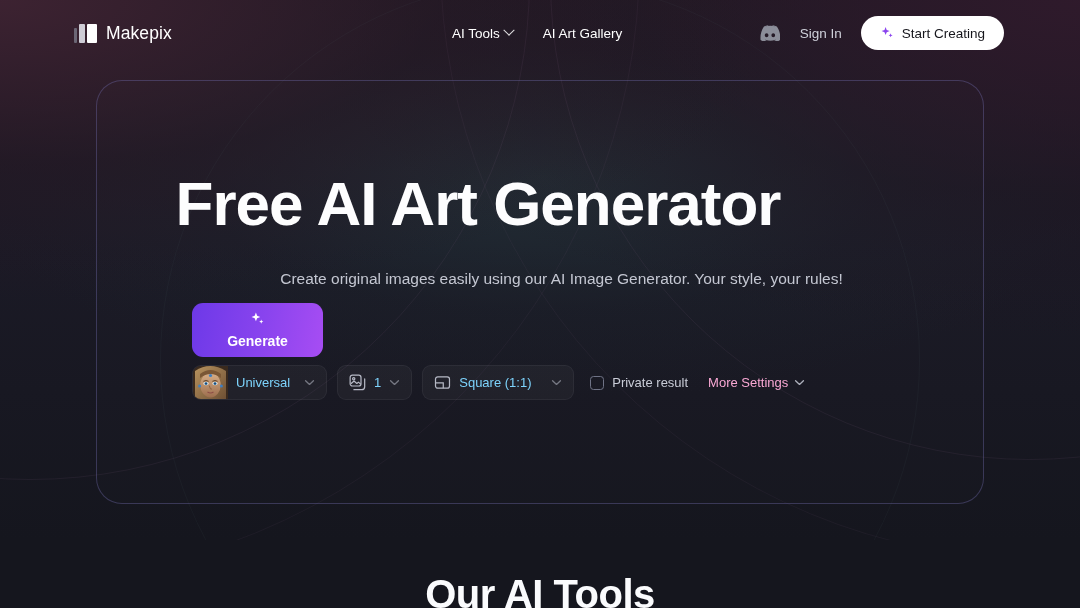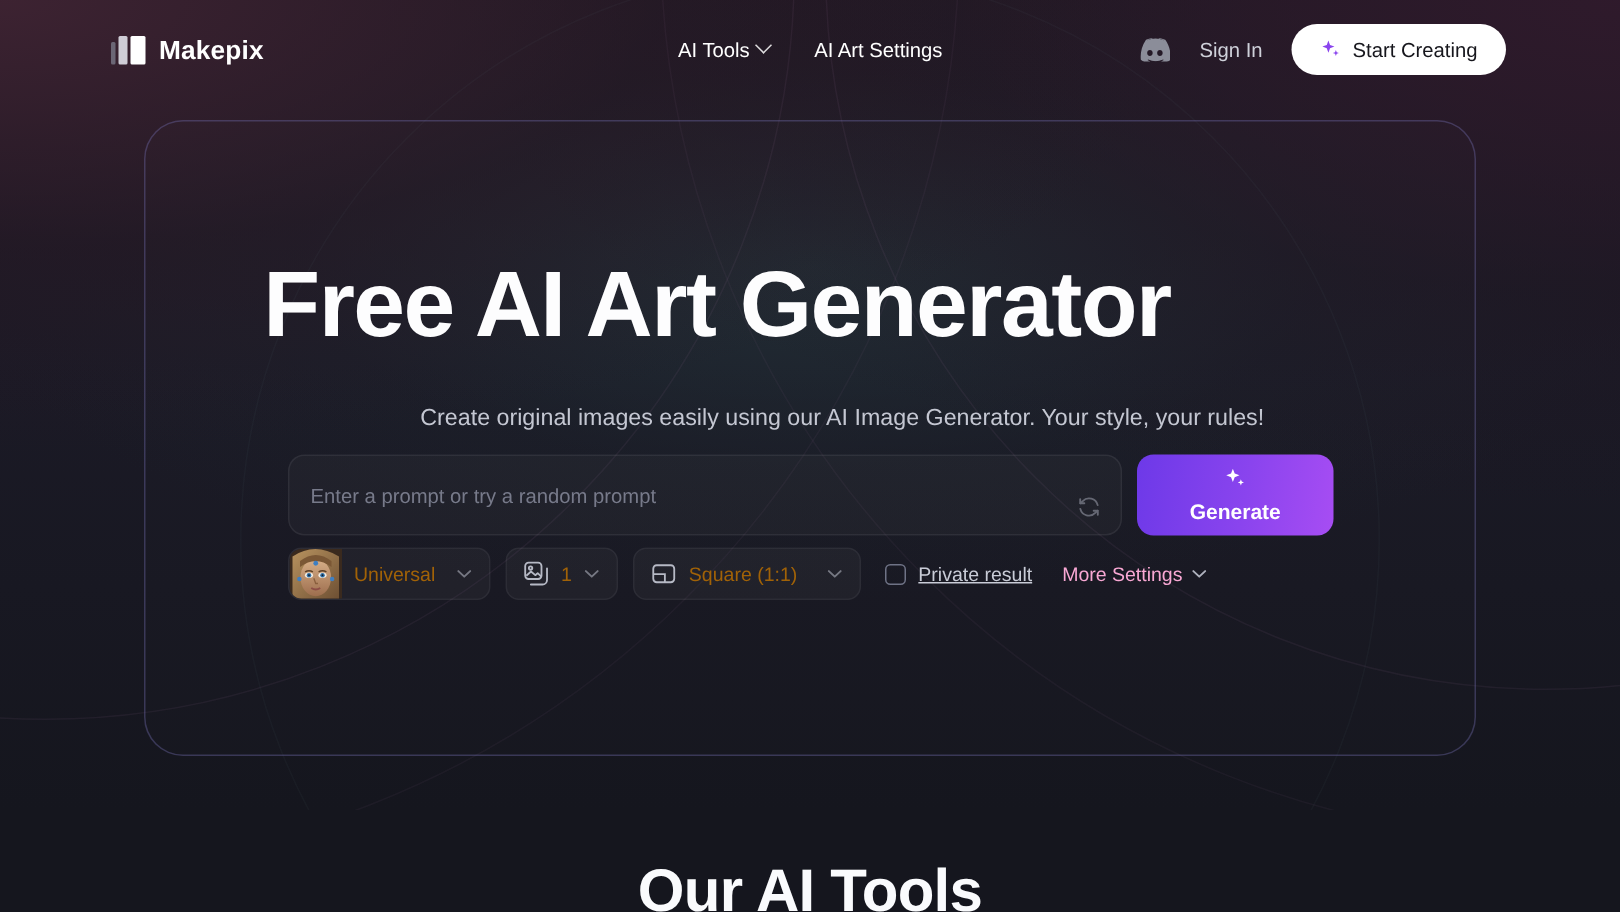--- a/index.html
+++ b/index.html
@@ -35,21 +35,21 @@
   .nav{
     position:absolute; left:0; top:0; width:1080px; height:66px;
     display:flex; align-items:center; z-index:30;
   }
   .brand{ display:flex; align-items:center; gap:9px; margin-left:74px; }
   .brand-mark{ display:flex; align-items:flex-end; gap:2px; height:20px; }
   .bar{ border-radius:1px; }
   .bar.b1{ width:3px;  height:15px; background:#6b6675; }
   .bar.b2{ width:6px;  height:19px; background:#cfcdd6; }
   .bar.b3{ width:10px; height:19px; background:#ffffff; }
-  .brand-name{ font-size:17.5px; font-weight:700; color:#fff; letter-spacing:.1px; }
+  .brand-name{ font-size:17.5px; font-weight:400; color:#fff; letter-spacing:.1px; }
 
   .nav-center{ position:absolute; left:452px; top:0; height:66px; display:flex; align-items:center; gap:30px; }
   .nav-link{
     font-size:13.5px; color:#ffffff; display:flex; align-items:center; gap:5px;
     cursor:pointer; white-space:nowrap;
   }
   .chev{ display:inline-block; width:8px; height:8px; border-right:1.5px solid currentColor;
          border-bottom:1.5px solid currentColor; transform:rotate(45deg) translate(-2px,-2px); opacity:.85;}
 
   .nav-right{ position:absolute; right:76px; top:0; height:66px; display:flex; align-items:center; gap:19px; }
@@ -109,32 +109,32 @@
     display:flex; align-items:center; justify-content:center; gap:7px;flex-direction:column;
   }
 
   
   .settings{ position:absolute; left:192px; top:365px; display:flex; align-items:center; gap:10px; }
   .pill{
     height:35px; border-radius:9px;
     background:rgba(255,255,255,0.035);
     border:1px solid rgba(255,255,255,0.055);
     display:flex; align-items:center; gap:8px; padding:0 11px;
-    font-size:13px; color:#a16207; cursor:pointer; white-space:nowrap;
+    font-size:13px; color:#7dd3fc; cursor:pointer; white-space:nowrap;
   }
   .pill.model{ padding-left:0; overflow:hidden; width:135px; }
   .avatar{ width:35px; height:35px; flex:none; }
   .pill .lbl{ flex:1; }
   .pill .cv{ opacity:.6; }
   .check-wrap{ display:flex; align-items:center; gap:8px; margin-left:6px; cursor:pointer; }
   .checkbox{
     width:14px; height:14px; border-radius:3.5px;
     border:1.5px solid #6f7386; background:transparent;
   }
-  .check-label{ font-size:13px; color:#c9ccd7;text-decoration:underline; }
+  .check-label{ font-size:13px; color:#c9ccd7; }
   .more{ display:flex; align-items:center; gap:6px; font-size:13px; color:#f9a8d4; margin-left:10px; cursor:pointer; }
 
   
   .section{
     position:absolute; left:0; top:540px; width:1080px; height:68px;
     background:#15161e;
   }
   .section-title{
     position:absolute; left:0; top:32px; width:1080px; text-align:center;
     font-size:40px; font-weight:700; color:#fafbfd; letter-spacing:-.5px;
@@ -164,21 +164,21 @@
     </span>
     <span class="brand-name">Makepix</span>
   </div>
 
   <div class="nav-center">
     <div class="nav-link">
       <span>AI Tools</span>
       <span class="chev"></span>
     </div>
     <div class="nav-link">
-      <span>AI Art Settings</span>
+      <span>AI Art Gallery</span>
     </div>
   </div>
 
   <div class="nav-right">
     <div class="discord">
       <svg width="21" height="16" viewBox="0 0 24 18">
         <path fill="#8b8d99" d="M20.3 1.6A19 19 0 0 0 15.6.2l-.3.5a17 17 0 0 1 4.2 1.4 16 16 0 0 0-13.1 0A17 17 0 0 1 10.7.7L10.4.2A19 19 0 0 0 5.7 1.6C2.2 6.8 1.3 11.9 1.8 16.9a19 19 0 0 0 5.8 2.9l1.2-1.9a12 12 0 0 1-1.9-.9l.5-.4a13.6 13.6 0 0 0 11.3 0l.5.4c-.6.4-1.2.7-1.9.9l1.2 1.9a19 19 0 0 0 5.8-2.9c.6-5.8-.9-10.9-3.9-15.3zM8.7 13.9c-1.1 0-2.1-1-2.1-2.3s.9-2.3 2.1-2.3 2.1 1 2.1 2.3-1 2.3-2.1 2.3zm7.6 0c-1.1 0-2.1-1-2.1-2.3s.9-2.3 2.1-2.3 2.1 1 2.1 2.3-.9 2.3-2.1 2.3z"></path>
       </svg>
     </div>
     <div class="signin">Sign In</div>
@@ -193,31 +193,20 @@
     </button>
   </div>
 </div>
 
 <div class="hero-inner">
 
   <h1 class="title">Free AI Art Generator</h1>
   <div class="subtitle">Create original images easily using our AI Image Generator. Your style, your rules!</div>
 
   <div class="prompt-row">
-    <div class="prompt-box">
-      <input class="prompt-input" type="text" placeholder="Enter a prompt or try a random prompt" style="">
-      <span class="refresh-btn">
-        <svg width="16" height="16" viewBox="0 0 18 18" fill="none" stroke="#9fa2b0" stroke-width="1.4" stroke-linecap="round" stroke-linejoin="round">
-          <path d="M15.5 7.6A6.6 6.6 0 0 0 4.3 4.6L2.6 6.2"></path>
-          <path d="M2.5 10.4a6.6 6.6 0 0 0 11.2 3l1.7-1.6"></path>
-          <path d="M2.4 3.1v3.1h3.1"></path>
-          <path d="M15.6 14.9v-3.1h-3.1"></path>
-        </svg>
-      </span>
-    </div>
     <button class="gen-btn">
       <span>
         <svg width="15" height="15" viewBox="0 0 16 16">
           <path fill="#fff" d="M6.3 1.6l1.3 3.4 3.4 1.3-3.4 1.3-1.3 3.4-1.3-3.4L1.6 6.3l3.4-1.3z"></path>
           <path fill="#fff" d="M12 9.1l.6 1.6 1.6.6-1.6.6-.6 1.6-.6-1.6-1.6-.6 1.6-.6z"></path>
         </svg>
       </span>
       <span>Generate</span>
     </button>
   </div>

